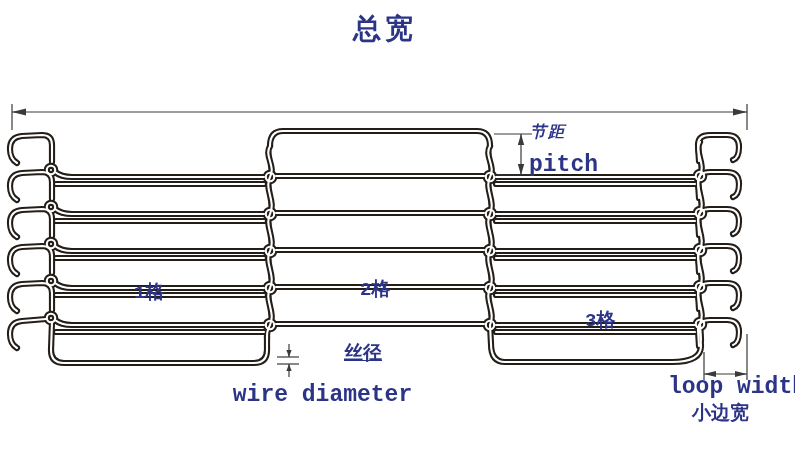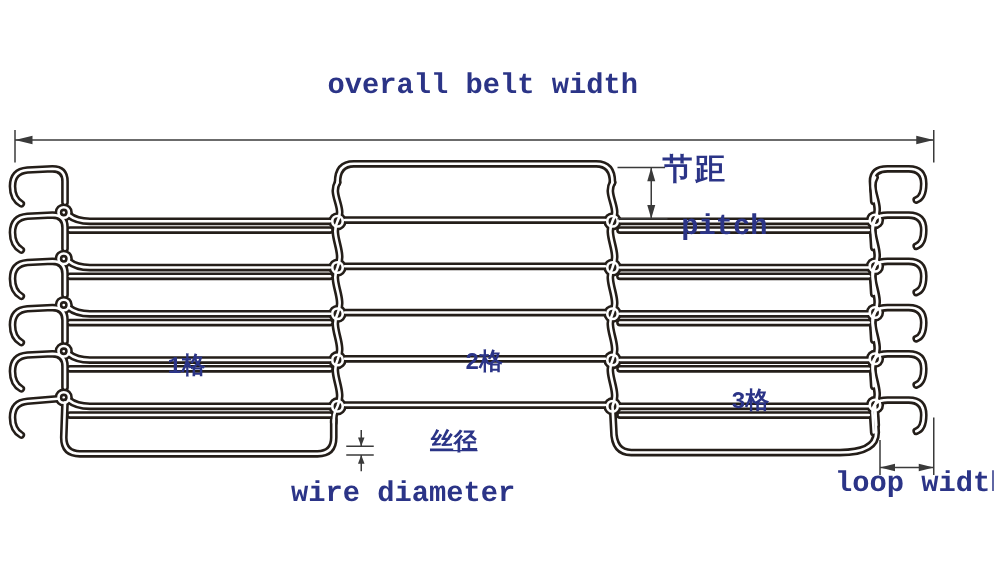--- a/index.html
+++ b/index.html
@@ -9,21 +9,21 @@
   svg{position:absolute;left:0;top:0;}
   
   #wires path, #wires circle{fill:none;stroke:#241e19;stroke-width:6.2;stroke-linecap:round;stroke-linejoin:round;}
   #wires-core path, #wires-core circle{fill:none;stroke:#ffffff;stroke-width:2.1;stroke-linecap:round;stroke-linejoin:round;}
   #dims path, #dims line{fill:none;stroke:#3a3a3a;stroke-width:1.2;}
   #dims polygon{fill:#3a3a3a;stroke:none;}
   .lbl{position:absolute;color:#2b3487;font-weight:bold;white-space:nowrap;line-height:1.05;}
   .lbl.center{text-align:center;}
   .zh-big{font-size:28px;letter-spacing:4px;}
   .en-big{font-size:23px;}
-  .zh-md{font-size:24px;letter-spacing:2px;}
+  .zh-md{font-size:16px;letter-spacing:2px;font-style:italic;}
   .en-md{font-size:23px;}
   .cell{font-size:19px;}
   .underline{text-decoration:underline;margin-left:43px;}
 </style>
 </head>
 <body>
 
 <div class="stage">
 
   <svg width="795" height="450" viewBox="0 0 795 450">
@@ -239,26 +239,27 @@
       <g>
         <line x1="704" y1="352" x2="704" y2="380"></line>
         <line x1="747" y1="334" x2="747" y2="380"></line>
         <line x1="704" y1="374" x2="747" y2="374"></line>
         <polygon points="704,374 716,371 716,377"></polygon>
         <polygon points="747,374 735,371 735,377"></polygon>
       </g>
     </g>
   </svg>
 
-  <div class="lbl en-big center" style="left:262px;top:56px;width:245px;">overall belt width</div>
+  <div class="lbl zh-big center" style="left:320px;top:16px;width:130px;">总宽</div>
 
   <div class="lbl zh-md" style="left:530px;top:125px;">节距</div>
-  <div class="lbl en-md" style="left:529px;top:169px;margin-left:16px;">pitch</div>
+  <div class="lbl en-md" style="left:529px;top:153px;">pitch</div>
 
   <div class="lbl cell" style="left:134px;top:284px;">1格</div>
-  <div class="lbl cell" style="left:372px;top:281px;text-align:center;">2格</div>
+  <div class="lbl cell" style="left:360px;top:281px;text-align:center;">2格</div>
   <div class="lbl cell" style="left:585px;top:312px;">3格</div>
 
   <div class="lbl cell underline" style="left:301px;top:345px;">丝径</div>
   <div class="lbl en-md center" style="left:230px;top:383px;width:185px;">wire diameter</div>
 
   <div class="lbl en-md" style="left:668px;top:375px;">loop width</div>
+  <div class="lbl cell" style="left:692px;top:405px;">小边宽</div>
 </div>
 
 </body></html>

